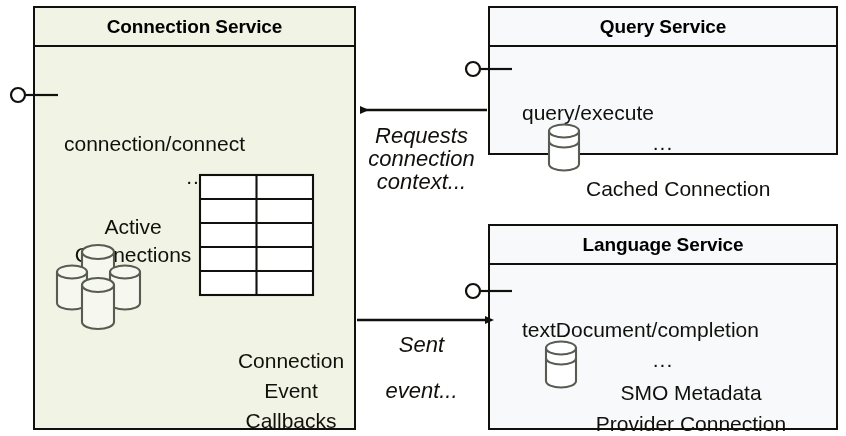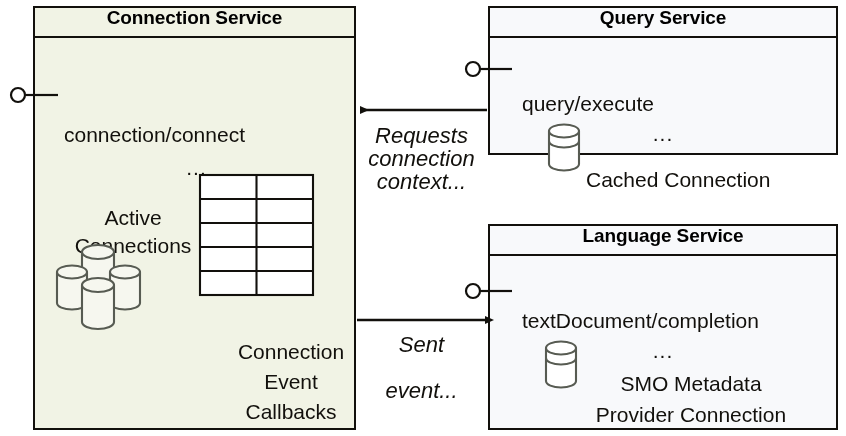--- a/index.html
+++ b/index.html
@@ -31,21 +31,21 @@
     display: flex;
     flex-direction: column;
   }
   .component-title {
     box-sizing: border-box;
     width: 100%;
     text-align: center;
     font-weight: bold;
     font-size: 19px;
     line-height: 1;
-    padding: 0 0 9px 0;
+    padding: 9px 0 9px 0;
     border-bottom: 2px solid #12100c;
     letter-spacing: -0.1px;
   }
   .component-body {
     position: relative;
     flex: 1 1 auto;
     width: 100%;
   }
 
   

